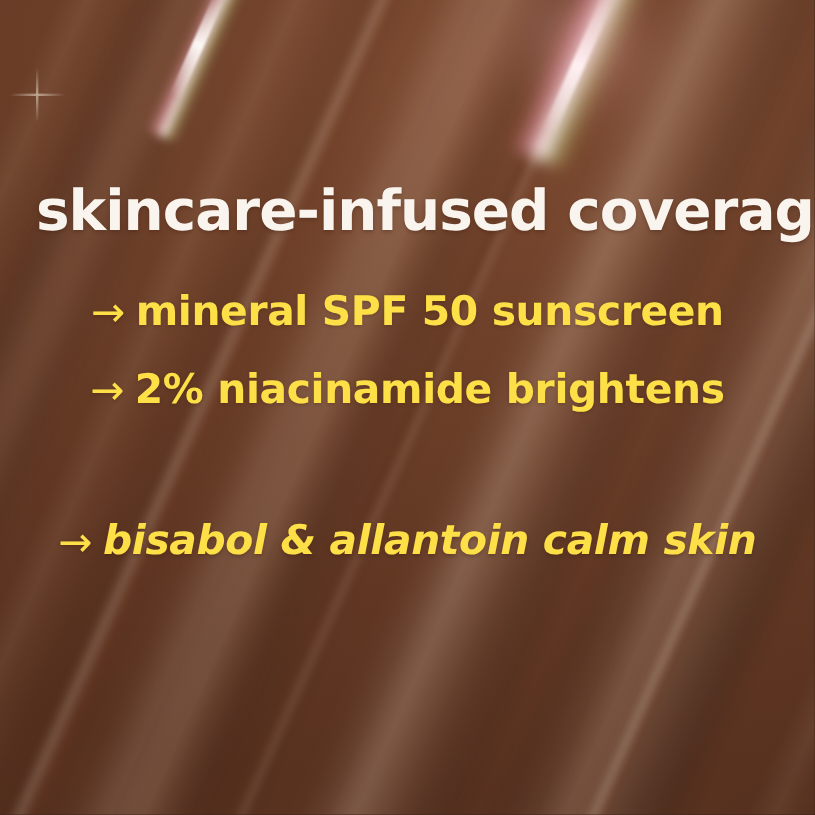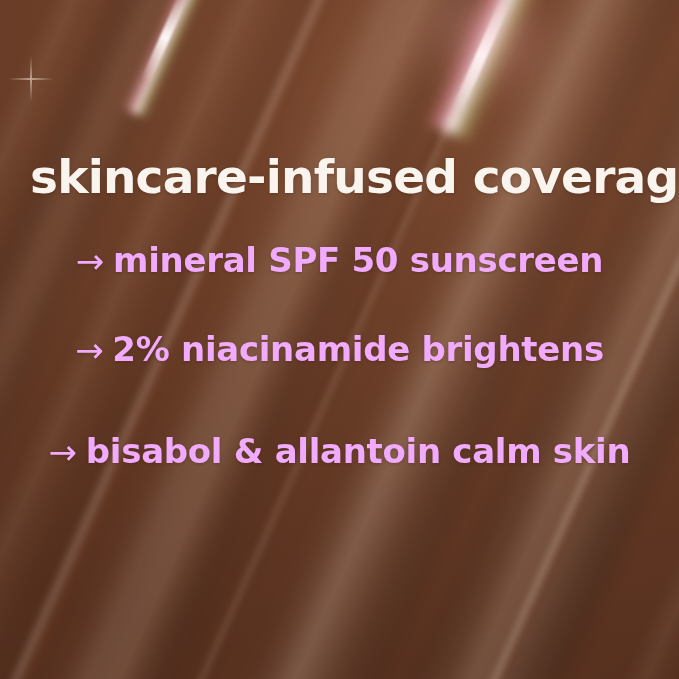--- a/index.html
+++ b/index.html
@@ -116,42 +116,42 @@
     position: absolute;
     left: 0;
     right: 0;
     top: 240px;
   }
 
   .bullet {
     display: block;
     width: 100%;
     text-align: center;
-    color: #f0abfc;
+    color: #fde047;
     font-weight: 700;
     font-size: 34px;
     line-height: 1.22;
     letter-spacing: -0.3px;
     text-shadow: 0 1px 3px rgba(60,25,10,0.30);
   }
   .bullet .b-line { display: block; }
   .bullet .b-line.first { white-space: nowrap; }
 
   .arrow-glyph {
     display: inline-block;
     font-weight: 400;
     font-size: 34px;
     line-height: 1;
     vertical-align: -1px;
     margin-right: 9px;
   }
 
   .bullet-1 { margin-top: 0px; }
-  .bullet-2 { margin-top: 48px; }
-  .bullet-3 { margin-top: 60px; }
+  .bullet-2 { margin-top: 24px; }
+  .bullet-3 { margin-top: 84px; font-style: italic; }
 </style>
 </head>
 <body>
 
 <div id="poster">
 
   <div class="bg-layer bg-base"></div>
   <div class="bg-layer bg-bands"></div>
 
   <div class="ridge soft" style="left:-40px; width:70px; transform: rotate(24deg);

